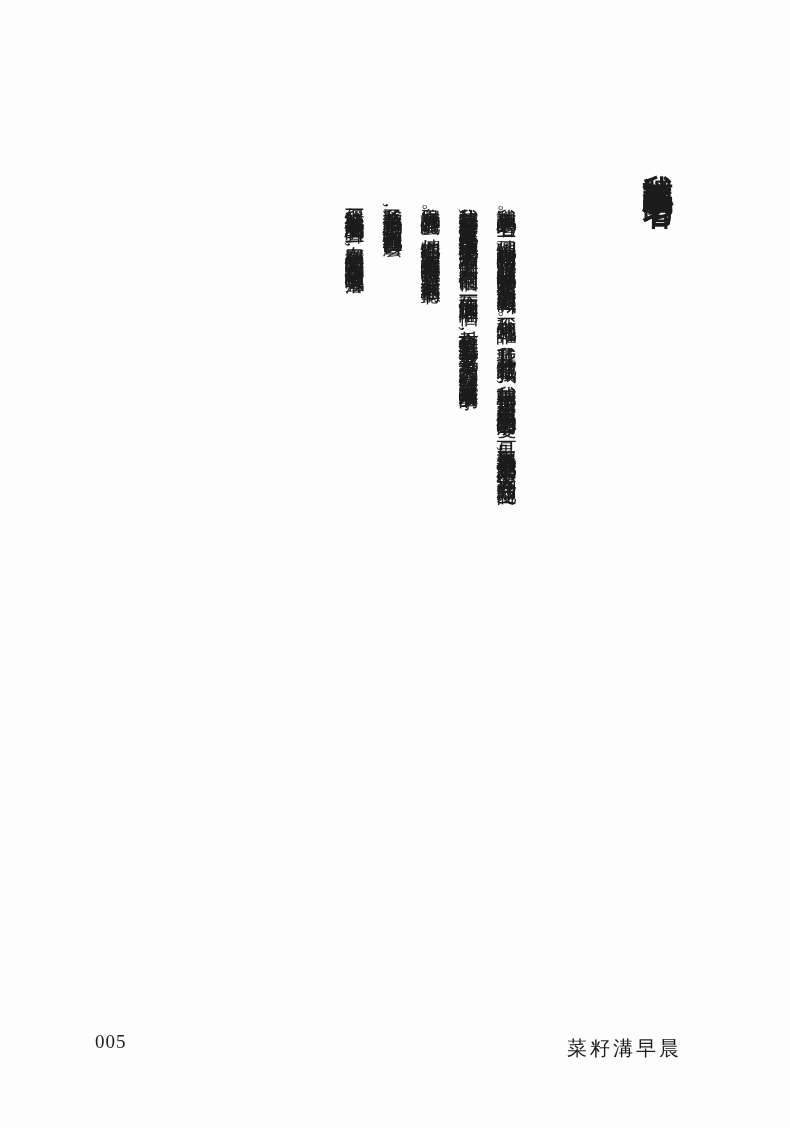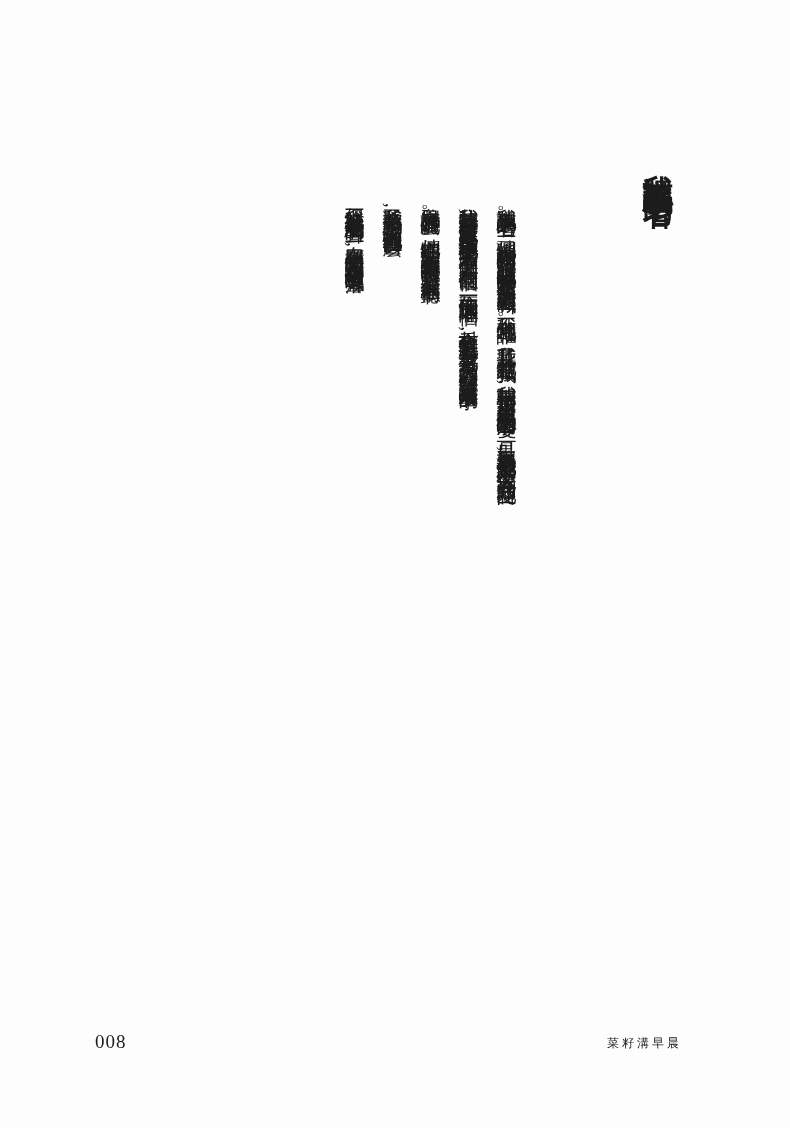--- a/index.html
+++ b/index.html
@@ -44,21 +44,21 @@
     position: absolute;
     left: 95px;
     top: 1031px;
     font-size: 19px;
     letter-spacing: 1px;
   }
   .running-title {
     position: absolute;
     right: 108px;
     top: 1035px;
-    font-size: 12px;
+    font-size: 20px;
     letter-spacing: 3px;
   }
 </style>
 </head>
 <body>
 
 <div class="page">
 
   <div class="text-area">
     <h1 class="chapter-title">我認識烏鴉中的老者</h1>
@@ -67,17 +67,17 @@
 
     <p class="para">我住的菜籽溝村最多是白髮老人,那些沿路零散地排開的老宅子裏,有的住一個老人,有的住兩個。住兩個的過一陣剩下一個。村委會上班的也是老人,村長支書都老了,天天到辦公室開會,討論菜籽溝未來發展的事。</p>
 
     <p class="para">烏鴉在討論甚麼呢。牠們在樹上開會,聽上去每隻都在「啞啞」叫,只有我一個人在樹下聽。</p>
 
     <p class="para">我聽了半輩子烏鴉叫,仍然不知道牠們在叫甚麼。</p>
 
     <p class="para">但我終於聽出一隻老烏鴉的叫聲。在一樹黑壓壓的叫喊中,有一個粗啞的喊聲落下</p>
   </div>
 
-  <div class="folio">008</div>
+  <div class="folio">005</div>
 
   <div class="running-title">菜籽溝早晨</div>
 
 </div>
 
 </body></html>

